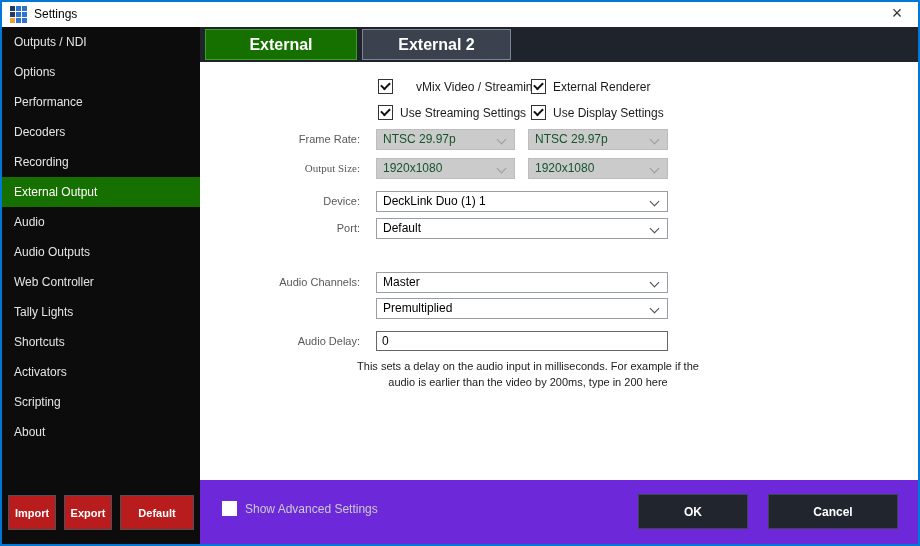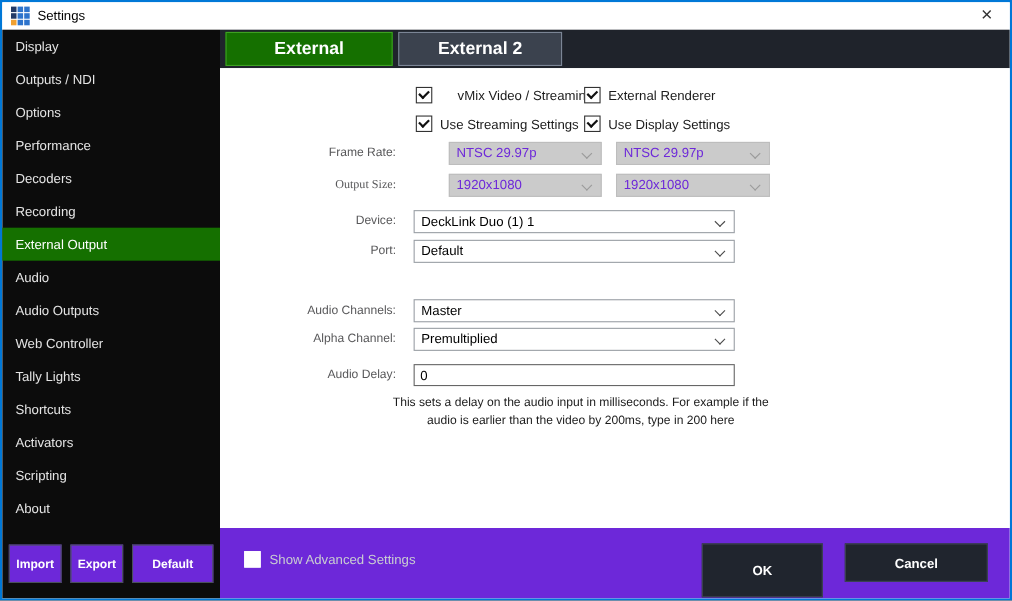--- a/index.html
+++ b/index.html
@@ -13,21 +13,21 @@
     display:grid; grid-template-columns:repeat(3,5px); grid-template-rows:repeat(3,5px); gap:1px; }
   .app-icon span { display:block; }
   .ic-d { background:#223a66; } .ic-b { background:#2e74cc; } .ic-o { background:#f0a030; }
   .win-title { position:absolute; left:32px; top:0; height:25px; line-height:25px; font-size:12px; color:#000; }
   .close-btn { position:absolute; right:6px; top:0; width:30px; height:25px; text-align:center;
     line-height:23px; font-size:18px; color:#333; cursor:default; }
   
   .sidebar { position:absolute; left:0; top:25px; width:198px; height:517px; background:#0c0c0c; }
   .side-item { height:30px; line-height:30px; padding-left:12px; font-size:12px; color:#e4e4e4; }
   .side-item.selected { background:#157000; color:#fff; }
-  .side-btn { position:absolute; background:#6d28d9; border:1px solid #4a505c; color:#fff;
+  .side-btn { position:absolute; background:#b91c1c; border:1px solid #4a505c; color:#fff;
     font-size:11px; font-weight:bold; display:flex; align-items:center; justify-content:center; box-sizing:border-box; }
   
   .tabstrip { position:absolute; left:198px; top:25px; width:718px; height:35px; background:#1f232b; }
   .tab { position:absolute; top:2px; height:31px; box-sizing:border-box; display:flex; align-items:center;
     justify-content:center; font-size:16px; font-weight:bold; color:#fff;
     background:#3b424e; border:1px solid #7b8595; }
   .tab.active { background:#157000; border:1px solid #3da022; }
   
   .content { position:absolute; left:198px; top:60px; width:718px; height:418px; background:#ffffff; }
   .cb-row { position:absolute; display:flex; align-items:center; height:15px; }
@@ -35,21 +35,21 @@
     position:relative; flex:none; }
   .cb.checked::after { content:""; position:absolute; left:2px; top:2px; width:7px; height:4px;
     border-left:2px solid #111; border-bottom:2px solid #111; transform:rotate(-45deg); }
   .cb-label { margin-left:7px; font-size:12px; color:#1b1b1b; white-space:nowrap; }
   .f-label { position:absolute; width:150px; text-align:right; font-size:11px; color:#58585a;
     line-height:21px; white-space:nowrap; }
   .combo { position:absolute; height:21px; background:#fff; border:1px solid #9a9fa5; box-sizing:border-box;
     font-size:12px; color:#000; line-height:19px; padding-left:6px; white-space:nowrap; overflow:hidden; }
   .combo .chev { position:absolute; right:9px; top:6px; width:6px; height:6px;
     border-right:1px solid #4a4a4a; border-bottom:1px solid #4a4a4a; transform:rotate(45deg); }
-  .combo.disabled { background:#cbcbcb; border-color:#bdbdbd; color:#6d28d9;margin-left:32px; }
+  .combo.disabled { background:#cbcbcb; border-color:#bdbdbd; color:#14532d; }
   .combo.disabled .chev { border-color:#9b9b9b; }
   .text-input { position:absolute; height:20px; box-sizing:border-box; border:1px solid #666;
     font-family:"Liberation Sans", sans-serif; font-size:12px; color:#000; padding:0 0 0 5px; outline:none; }
   .help-text { position:absolute; font-size:11px; color:#1b1b1b; line-height:16px; text-align:center; }
   
   .footer { position:absolute; left:198px; top:478px; width:718px; height:64px; background:#6d28d9; }
   .adv-row { position:absolute; left:22px; top:21px; display:flex; align-items:center; }
   .cb.dark { border:1px solid #fff; background:#fff; }
   .adv-label { margin-left:8px; font-size:12px; color:#c9ccd1; white-space:nowrap; }
   .btn-dark { position:absolute; background:#20252e; border:1px solid #3e4554; color:#fff;
@@ -70,21 +70,20 @@
         <span class="ic-b"></span>
       <span class="ic-o"></span>
         <span class="ic-b"></span>
         <span class="ic-b"></span>
     </div>
     <div class="win-title">Settings</div>
     <div class="close-btn">×</div>
   </div>
 
   <div class="sidebar">
-    <div class="side-item">Display</div>
     <div class="side-item">Outputs / NDI</div>
     <div class="side-item">Options</div>
     <div class="side-item">Performance</div>
     <div class="side-item">Decoders</div>
     <div class="side-item">Recording</div>
     <div class="side-item selected">External Output</div>
     <div class="side-item">Audio</div>
     <div class="side-item">Audio Outputs</div>
     <div class="side-item">Web Controller</div>
     <div class="side-item">Tally Lights</div>
@@ -153,34 +152,33 @@
       <span>Default</span>
       <span class="chev"></span>
     </div>
 
     <div class="f-label" style="left:10px; top:210px;">Audio Channels:</div>
     <div class="combo" style="left:176px; top:210px; width:292px;">
       <span>Master</span>
       <span class="chev"></span>
     </div>
 
-    <div class="f-label" style="left:10px; top:236px;">Alpha Channel:</div>
     <div class="combo" style="left:176px; top:236px; width:292px;">
       <span>Premultiplied</span>
       <span class="chev"></span>
     </div>
 
     <div class="f-label" style="left:10px; top:269px;">Audio Delay:</div>
     <input class="text-input" style="left: 176px; top: 269px; width: 292px;" value="0">
 
     <div class="help-text" style="left:148px; top:296px; width:360px;">This sets a delay on the audio input in milliseconds. For example if the audio is earlier than the video by 200ms, type in 200 here</div>
   </div>
 
   <div class="footer">
     <div class="adv-row">
       <span class="cb dark"></span>
       <span class="adv-label">Show Advanced Settings</span>
     </div>
-    <div class="btn-dark" style="left:438px; top:14px; width:110px; height:49px;">OK</div>
+    <div class="btn-dark" style="left:438px; top:14px; width:110px; height:35px;">OK</div>
     <div class="btn-dark" style="left:568px; top:14px; width:130px; height:35px;">Cancel</div>
   </div>
 
 </div>
 
 </body></html>

